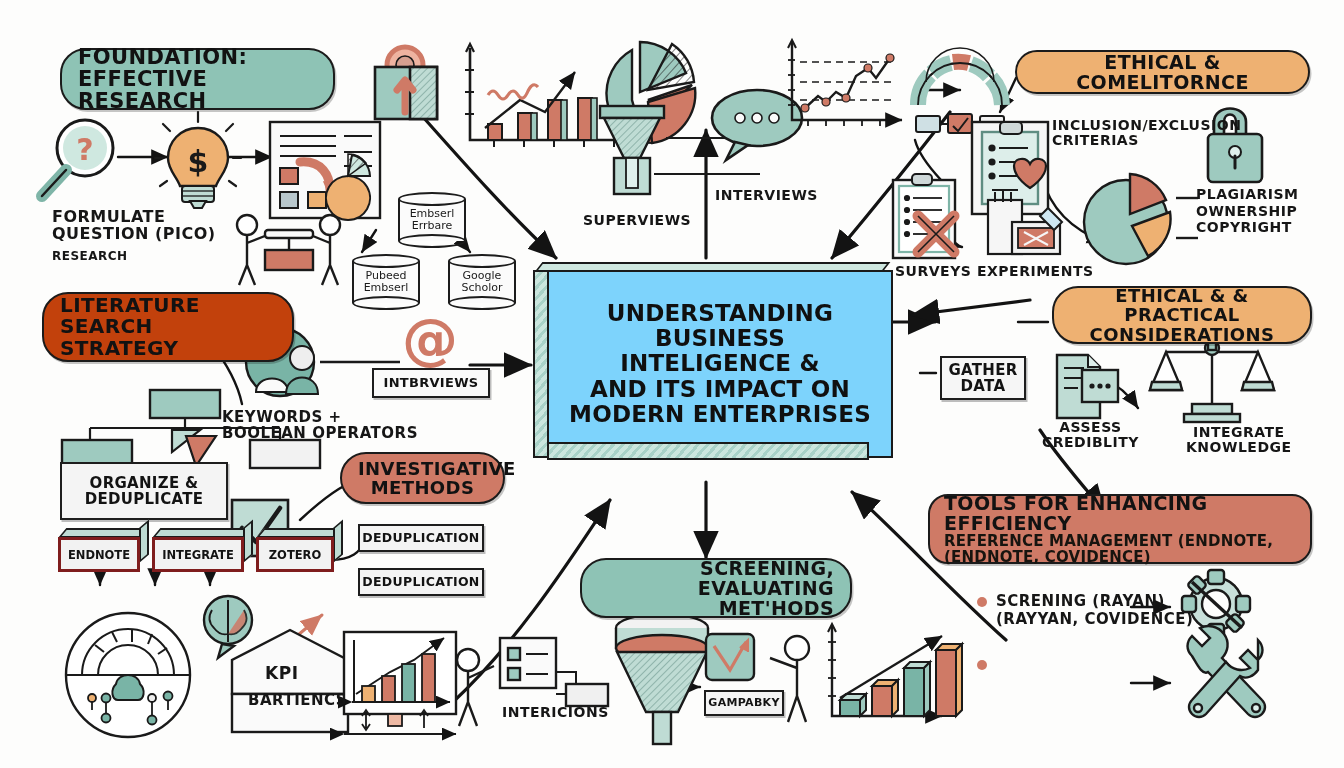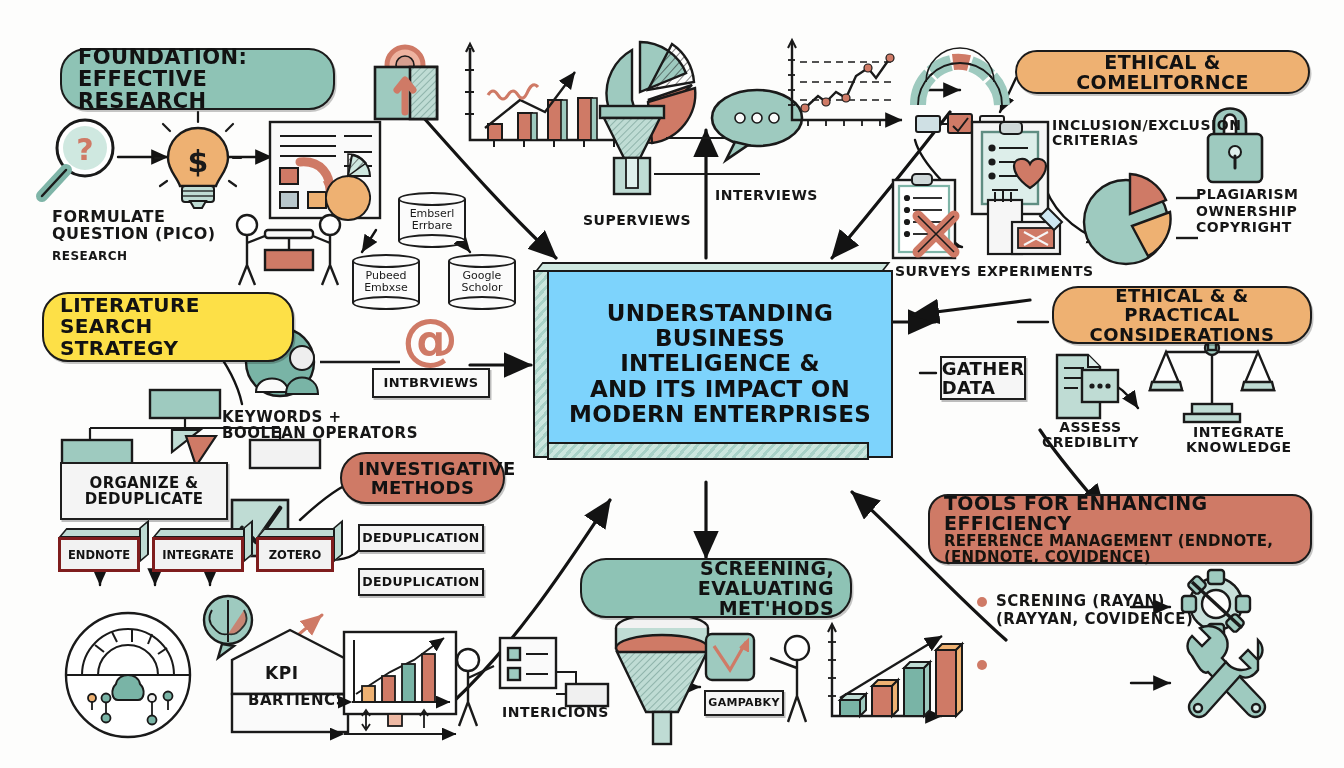--- a/index.html
+++ b/index.html
@@ -685,21 +685,21 @@
 
     <circle cx="982" cy="602" r="5" fill="#cf7a66"></circle>
     <circle cx="982" cy="665" r="5" fill="#cf7a66"></circle>
   </svg>
 
   <div class="badge" style="left:60px; top:48px; width:275px; height:62px; background:#8ec3b5;">
     <div class="bt" style="font-size:21px;">FOUNDATION: EFFECTIVE
 RESEARCH</div>
   </div>
 
-  <div class="badge" style="left:42px; top:292px; width:252px; height:70px; background:#fde047;">
+  <div class="badge" style="left:42px; top:292px; width:252px; height:70px; background:#c2410c;">
     <div class="bt" style="font-size:20px; text-align:left;">LITERATURE SEARCH
 STRATEGY</div>
   </div>
 
   <div class="badge" style="left:340px; top:452px; width:165px; height:52px; background:#cf7a66; text-align:center;">
     <div class="bt" style="font-size:18px; text-align:center;">INVESTIGATIVE
 METHODS</div>
   </div>
 
   <div class="badge" style="left:580px; top:558px; width:272px; height:60px; background:#8ec3b5; text-align:center;">
@@ -771,21 +771,21 @@
   <div class="obox" style="left:60px; top:462px; width:168px; height:58px; background:#f4f4f4;">
     <span class="hand" style="font-size:15px; text-align:center; white-space:pre-line;">ORGANIZE &amp;
 DEDUPLICATE</span>
   </div>
 
   <div class="obox" style="left:372px; top:368px; width:118px; height:30px; background:#fafafa;">
     <span class="hand" style="font-size:13px;">INTBRVIEWS</span>
   </div>
 
   <div class="obox" style="left:940px; top:356px; width:86px; height:44px; background:#f6f6f6;">
-    <span class="hand" style="font-size:18px; text-align:left; white-space:pre-line;">GATHER
+    <span class="hand" style="font-size:15px; text-align:center; white-space:pre-line;">GATHER
 DATA</span>
   </div>
 
   <div class="obox" style="left:358px; top:524px; width:126px; height:28px; background:#f4f4f4;">
     <span class="hand" style="font-size:12.5px;">DEDUPLICATION</span>
   </div>
 
   <div class="obox" style="left:358px; top:568px; width:126px; height:28px; background:#f4f4f4;">
     <span class="hand" style="font-size:12.5px;">DEDUPLICATION</span>
   </div>
@@ -821,21 +821,21 @@
     <div class="bot"></div>
     <div class="top"></div>
     <div class="lbl">Embserl
 Errbare</div>
   </div>
   <div class="cyl" style="left:352px; top:254px; width:68px; height:56px;">
     <div class="body"></div>
     <div class="bot"></div>
     <div class="top"></div>
     <div class="lbl">Pubeed
-Embxse</div>
+Embserl</div>
   </div>
   <div class="cyl" style="left:448px; top:254px; width:68px; height:56px;">
     <div class="body"></div>
     <div class="bot"></div>
     <div class="top"></div>
     <div class="lbl">Google
 Scholor</div>
   </div>
 
   <div class="abs hand" style="left:996px; top:592px; font-size:15px; line-height:1.2;">SCRENING   (RAYAN)

